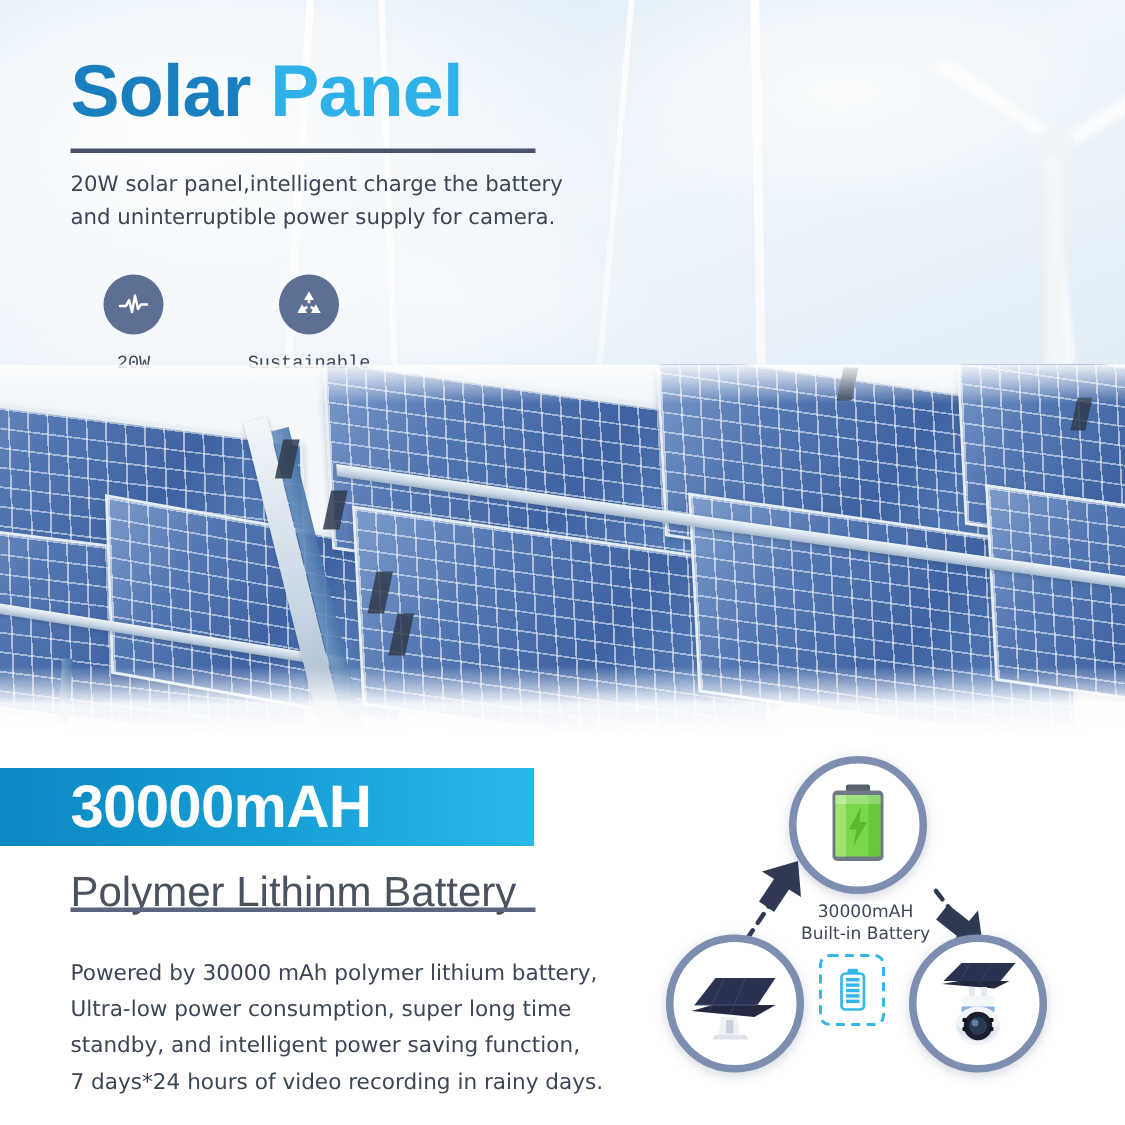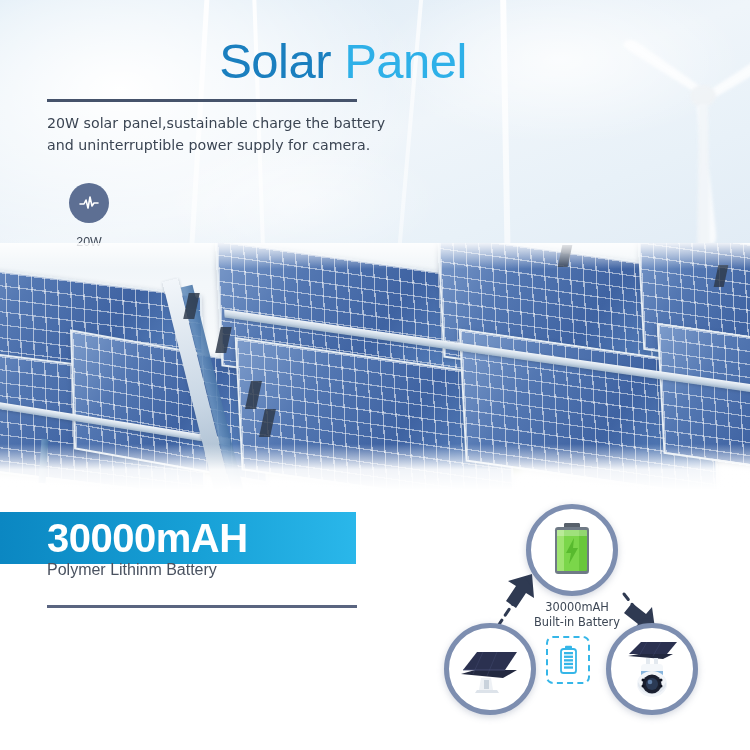--- a/index.html
+++ b/index.html
@@ -64,25 +64,24 @@
 
   
   .hero-text {
     position: absolute;
     left: 47px; top: 36px;
     width: 420px;
     z-index: 6;
   }
   .hero-title {
     font-size: 49px;
-    font-weight: 400;
+    font-weight: 700;
     line-height: 1.05;
     letter-spacing: -0.5px;
     margin: 0;
-    text-align: right;
   }
   .hero-rule {
     width: 310px;
     height: 3px;
     background: #46536b;
     margin: 12px 0 11px 0;
   }
   .hero-sub {
     font-size: 14.2px;
     line-height: 1.5;
@@ -111,21 +110,21 @@
     border-radius: 50%;
     background: #5d6f93;
     display: flex;
     align-items: center;
     justify-content: center;
   }
   .feature-label {
     margin-top: 12px;
     font-size: 12.4px;
     color: #3e4856;
-    font-family: Liberation Sans, sans-serif;
+    font-family: Liberation Mono, monospace;
     white-space: nowrap;
   }
 
   
   .logo {
     position: absolute;
     right: 46px; top: 44px;
     z-index: 7;
     display: flex;
     align-items: flex-start;
@@ -219,22 +218,22 @@
     margin-left: 47px;
     color: #ffffff;
     font-size: 40px;
     font-weight: 700;
     letter-spacing: -0.5px;
     line-height: 1;
     font-family: "Liberation Sans", sans-serif;
   }
   .poly-title {
     position: absolute;
-    left: 47px; top: 71px;
-    font-size: 16px;
+    left: 47px; top: 90px;
+    font-size: 28px;
     color: #4a5260;
     font-family: "Liberation Sans", sans-serif;
     line-height: 1.1;
   }
   .poly-rule {
     position: absolute;
     left: 47px; top: 115px;
     width: 310px; height: 2.5px;
     background: #5a6580;
   }
@@ -315,35 +314,47 @@
         <path d="M101,96 L99,250 L112,250 L110,96 Z" fill="#f5f7f9"></path>
       </g>
     </svg>
 
 
     <div class="hero-text">
       <h1 class="hero-title">
         <span style="color:#1a7fbf">Solar</span><span style="color:#1a7fbf"> </span><span style="color:#2eb0e8">Panel</span>
       </h1>
       <div class="hero-rule"></div>
-      <p class="hero-sub">20W solar panel,sustainable charge the battery
+      <p class="hero-sub">20W solar panel,intelligent charge the battery
 and uninterruptible power supply for camera.</p>
     </div>
 
     <div class="features">
 
       <div class="feature">
         <div class="feature-circle">
           <svg width="24" height="24" viewBox="0 0 24 24">
             <path d="M3,13 L7,13 L9,9 L11,17 L13,6 L15,15 L17,12 L21,12" fill="none" stroke="#ffffff" stroke-width="1.6" stroke-linecap="round" stroke-linejoin="round"></path>
           </svg>
         </div>
         <div class="feature-label">20W</div>
       </div>
 
+      <div class="feature">
+        <div class="feature-circle">
+          <svg width="24" height="24" viewBox="0 0 24 24">
+            <g fill="#ffffff">
+              <path d="M12,3.2 L15.3,9 L12.9,9 L12.9,11.2 L11.1,11.2 L11.1,9 L8.7,9 Z"></path>
+              <path d="M4.2,17.6 L7.4,11.8 L8.6,13.9 L10.5,12.8 L11.4,14.4 L9.5,15.5 L10.7,17.6 Z"></path>
+              <path d="M19.8,17.6 L13.3,17.6 L14.5,15.5 L12.6,14.4 L13.5,12.8 L15.4,13.9 L16.6,11.8 Z"></path>
+            </g>
+          </svg>
+        </div>
+        <div class="feature-label">Sustainable</div>
+      </div>
 
 
     </div>
 
     <div class="photo">
       <div class="grass"></div>
 
       <div class="panel" style="left:-60px;top:36px;width:260px;height:120px;transform:skewY(9deg) rotate(-2deg);"></div>
       <div class="panel" style="left:-60px;top:120px;width:260px;height:115px;transform:skewY(9deg) rotate(-2deg);"></div>
       <div class="panel" style="left:72px;top:104px;width:190px;height:115px;transform:skewY(12deg) rotate(-2deg);"></div>
@@ -380,20 +391,24 @@
   </section>
 
   <section class="battery-section">
 
     <div class="mah-banner">
       <span class="mah-text">30000mAH</span>
     </div>
 
     <div class="poly-title">Polymer Lithinm Battery</div>
     <div class="poly-rule"></div>
+    <p class="battery-body">Powered by 30000 mAh polymer lithium battery,
+Ultra-low power consumption, super long time
+standby,  and intelligent power saving function,
+7 days*24 hours of video recording in rainy days.</p>
 
     <div class="diagram">
 
       <svg style="position:absolute;left:0;top:0;width:312px;height:260px;" viewBox="0 0 312 260">
         <g>
           <path d="M60,136 L76,112" stroke="#2f3a52" stroke-width="3" stroke-dasharray="7,6" fill="none" stroke-linecap="round"></path>
           <path d="M94,84 L96,108 L88,103 L78,118 L68,111 L78,96 L70,91 Z" fill="#2f3a52"></path>
         </g>
         <g>
           <path d="M186,104 L200,122" stroke="#2f3a52" stroke-width="3" stroke-dasharray="7,6" fill="none" stroke-linecap="round"></path>

